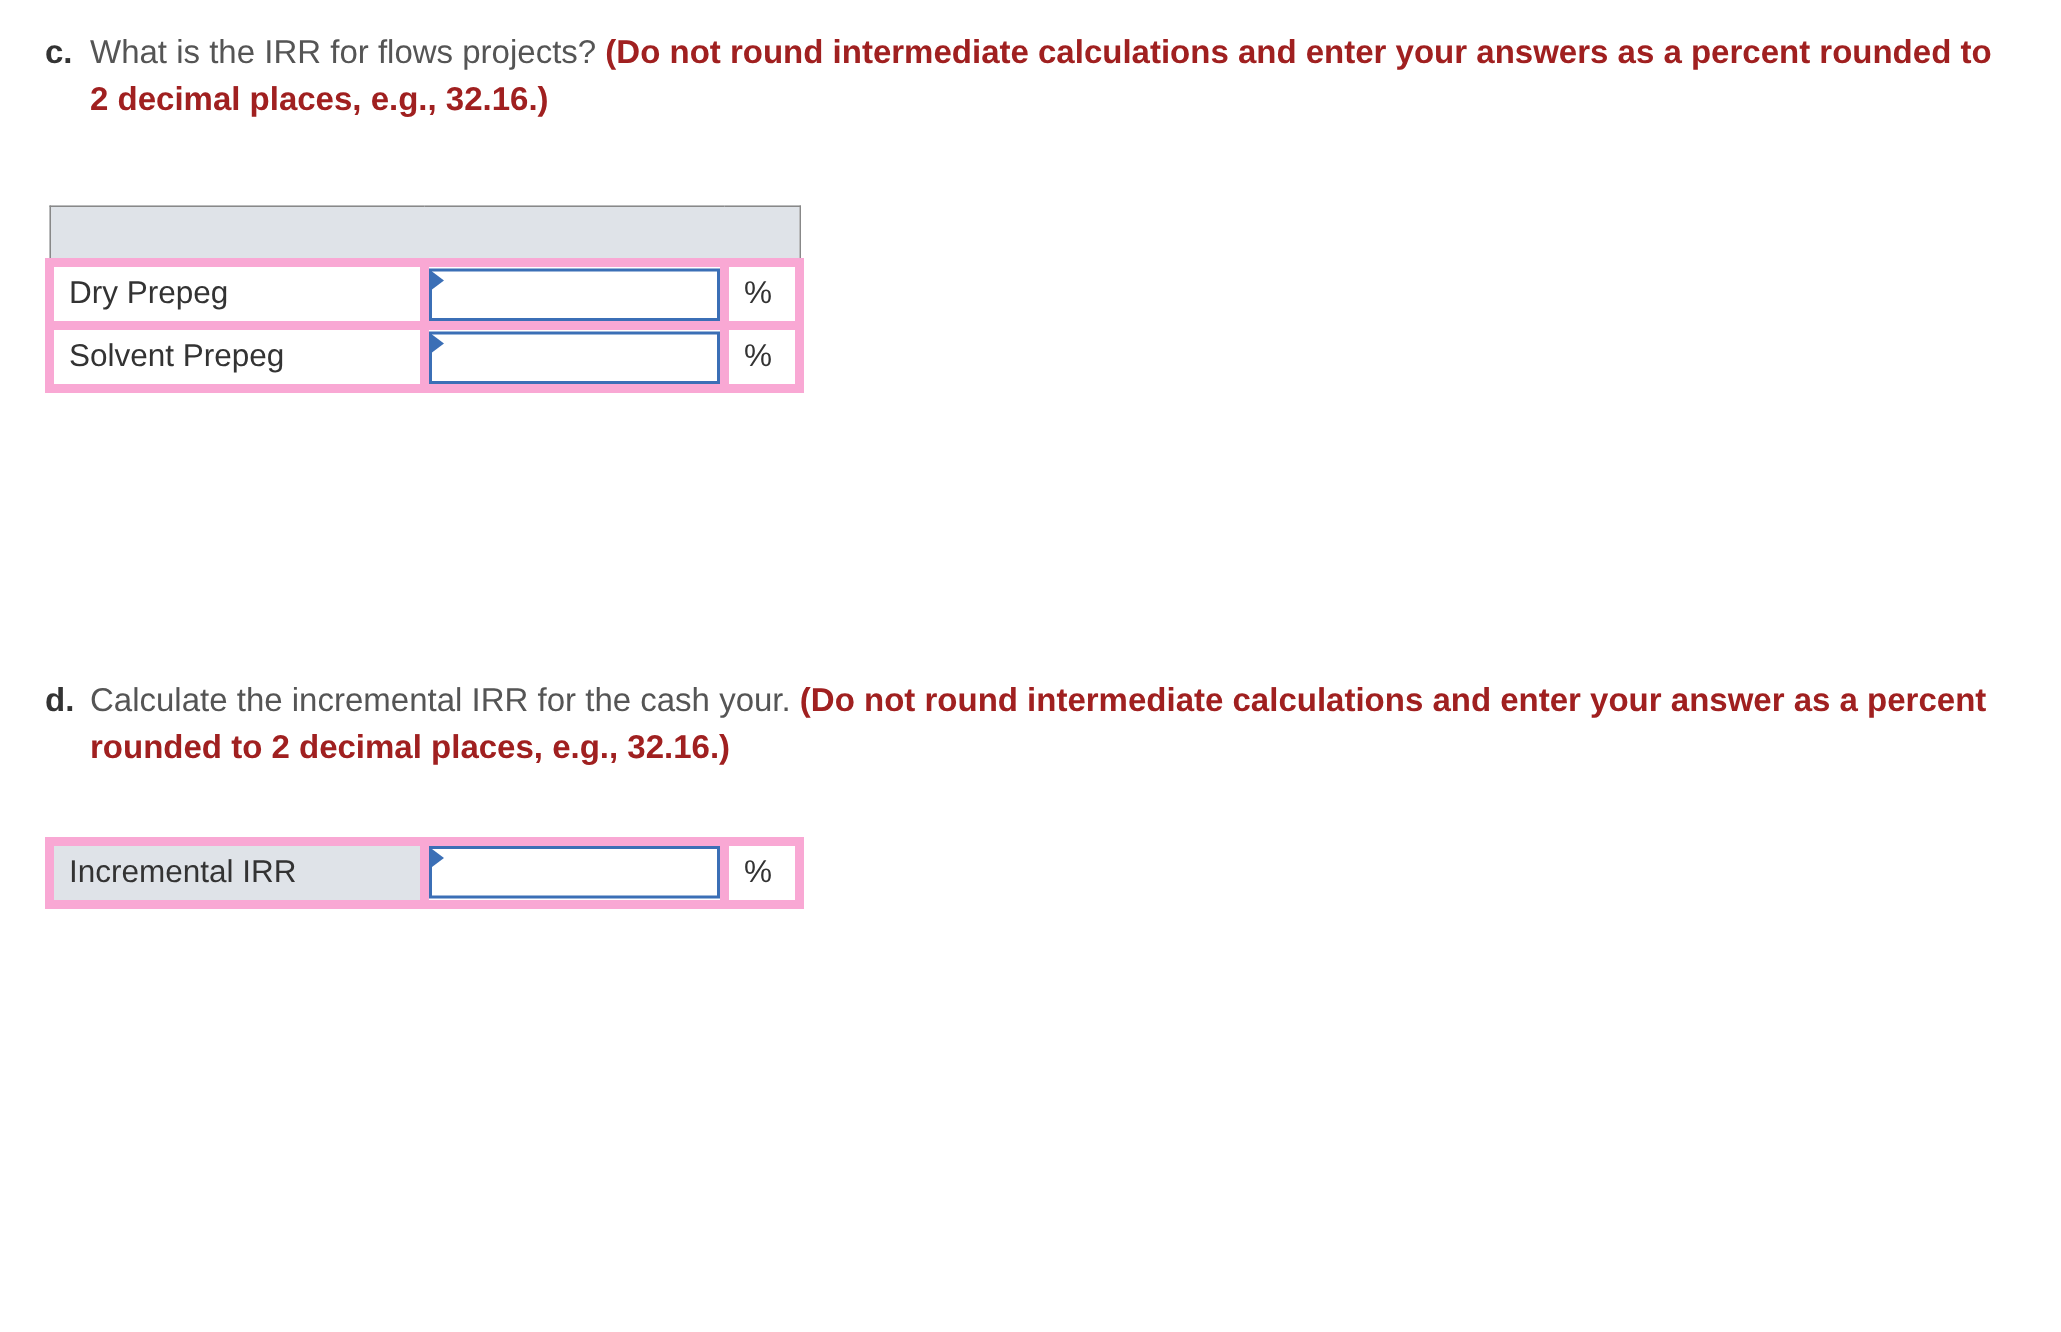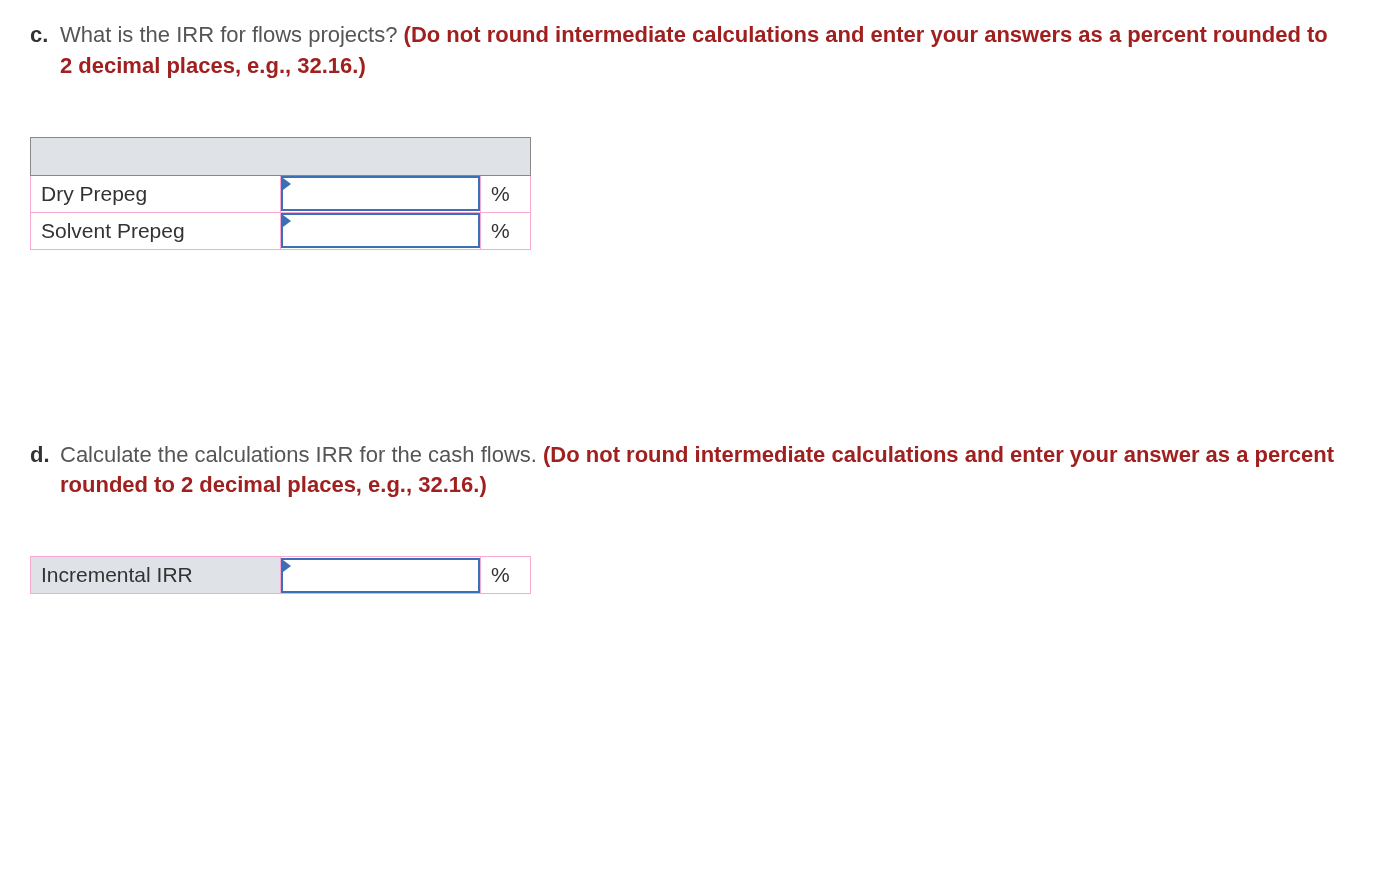--- a/index.html
+++ b/index.html
@@ -29,34 +29,34 @@
       color: #333;
       position: absolute;
       left: 0;
     }
     .instruction {
       color: #a02020;
       font-weight: bold;
     }
     .answer-table {
       border-collapse: collapse;
-      margin-top: 55px;
+      margin-top: 44px;
       margin-left: 0;
     }
     .answer-table.with-header {
       margin-top: 55px;
     }
     .answer-table th {
       background: #dfe3e8;
       border: 1px solid #888;
       height: 38px;
       padding: 6px 10px;
     }
     .answer-table td {
-      border: 1px solid #f9a8d4;
+      border: 6px solid #f9a8d4;
       padding: 6px 10px;
       font-size: 21px;
       color: #333;
       vertical-align: middle;
     }
     .label-cell {
       width: 250px;
       background: #ffffff;
     }
     .label-cell.shaded {
@@ -139,21 +139,21 @@
         </td>
         <td class="unit-cell">%</td>
       </tr>
     </tbody>
   </table>
 </div>
 
 <div class="question section-d">
   <div class="question-text">
     <span class="question-letter">d.</span>
-    <span>Calculate the calculations IRR for the cash flows. </span><span class="instruction">(Do not round intermediate calculations and enter your answer as a percent rounded to 2 decimal places, e.g., 32.16.)</span>
+    <span>Calculate the incremental IRR for the cash your. </span><span class="instruction">(Do not round intermediate calculations and enter your answer as a percent rounded to 2 decimal places, e.g., 32.16.)</span>
   </div>
 
   <table class="answer-table">
     <tbody>
       <tr>
         <td class="label-cell shaded">Incremental IRR</td>
         <td class="input-cell">
           <div class="input-wrapper">
             <div class="input-triangle-alt"></div>
             <input type="text" class="input-field" style="">

